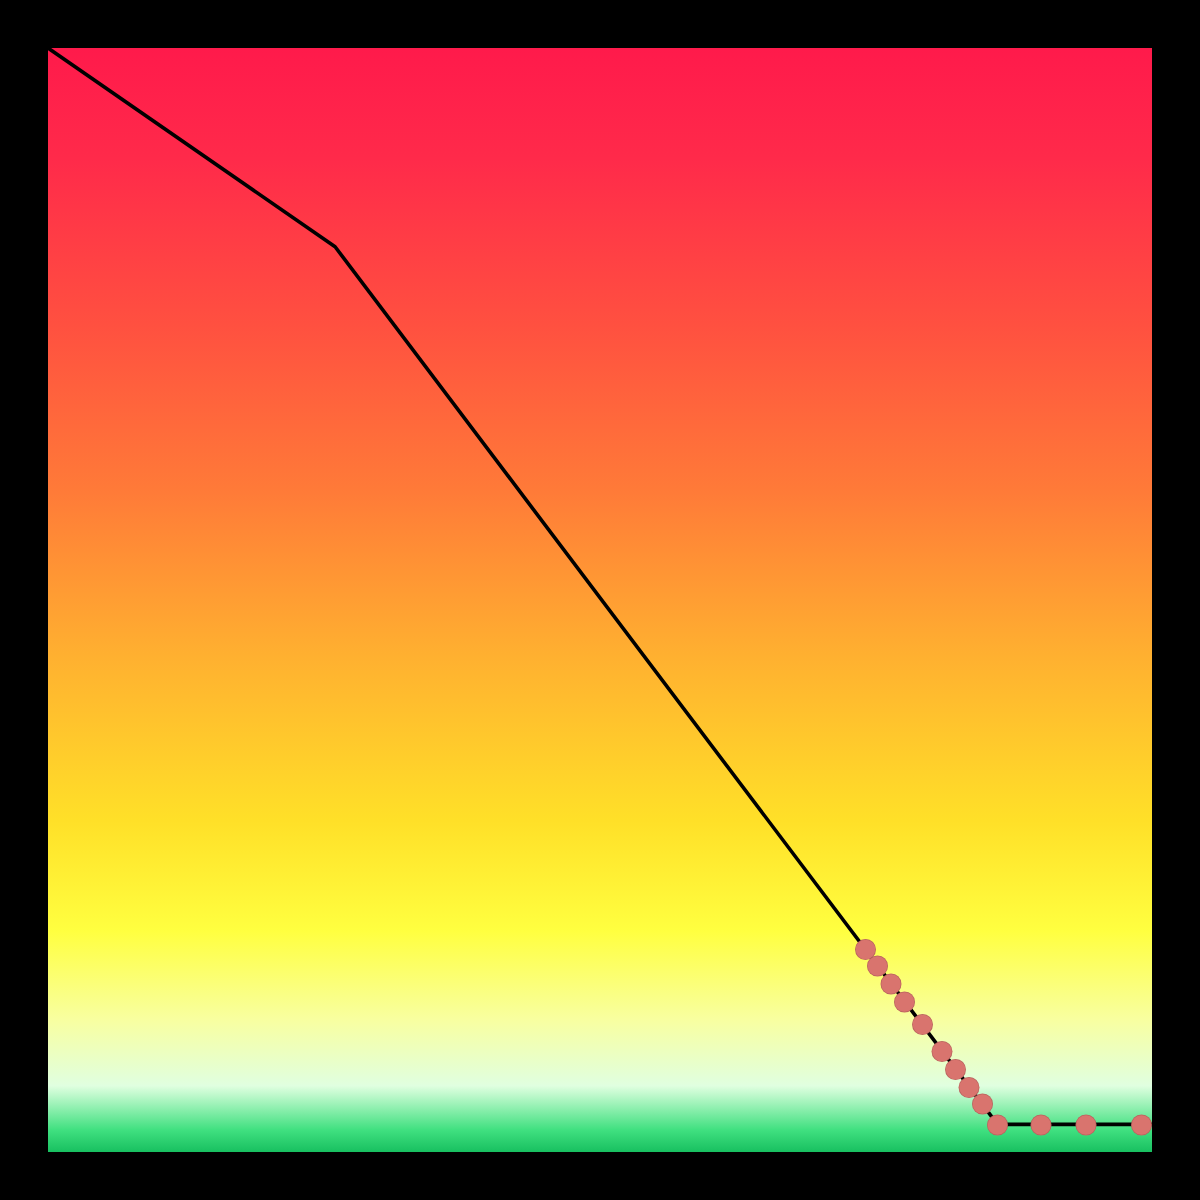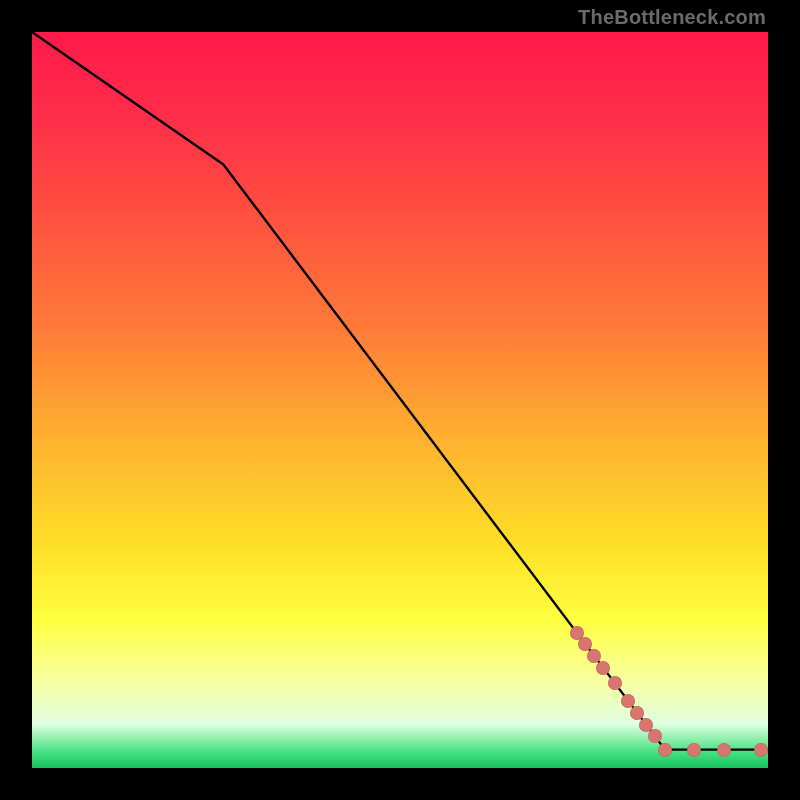--- a/index.html
+++ b/index.html
@@ -58,21 +58,20 @@
     margin-top: -7px;
     border-radius: 50%;
     background: #d9746e;
     box-shadow: 0 0 0 0.5px rgba(0,0,0,0.15) inset;
   }
 </style>
 </head>
 <body>
 
 <div class="stage">
-  <div class="watermark">TheBottleneck.com</div>
 
   <div class="plot">
     <div class="gradient-bg"></div>
 
     <svg class="line-layer" viewBox="0 0 736 736" preserveAspectRatio="none">
       <polyline id="trend-line" fill="none" stroke="#000000" stroke-width="2.4" stroke-linejoin="round" stroke-linecap="round" points="0.0,0.0 191.4,132.5 633.0,717.6 736.0,717.6"></polyline>
     </svg>
 
     <div class="points-layer" id="points-layer">
         <div class="dot" style="left: 544.64px; top: 600.576px; background: rgb(217, 116, 110);"></div>

